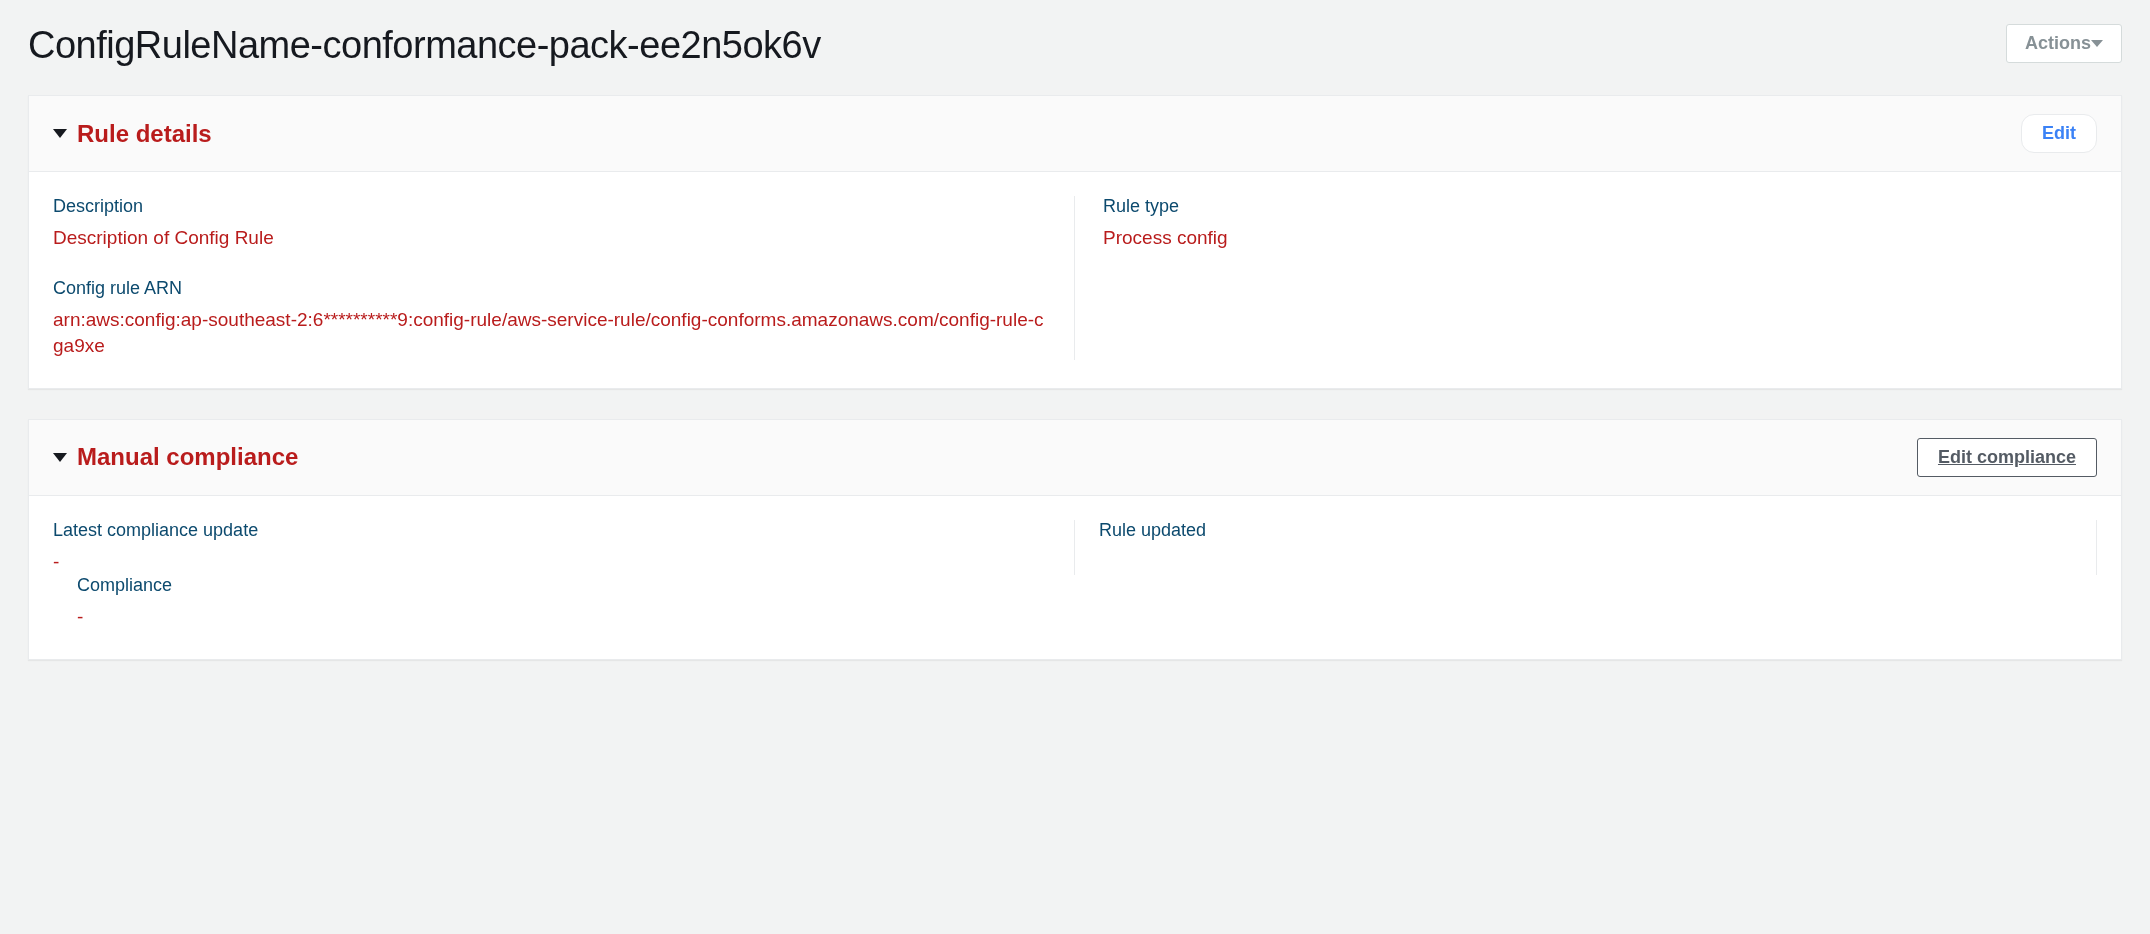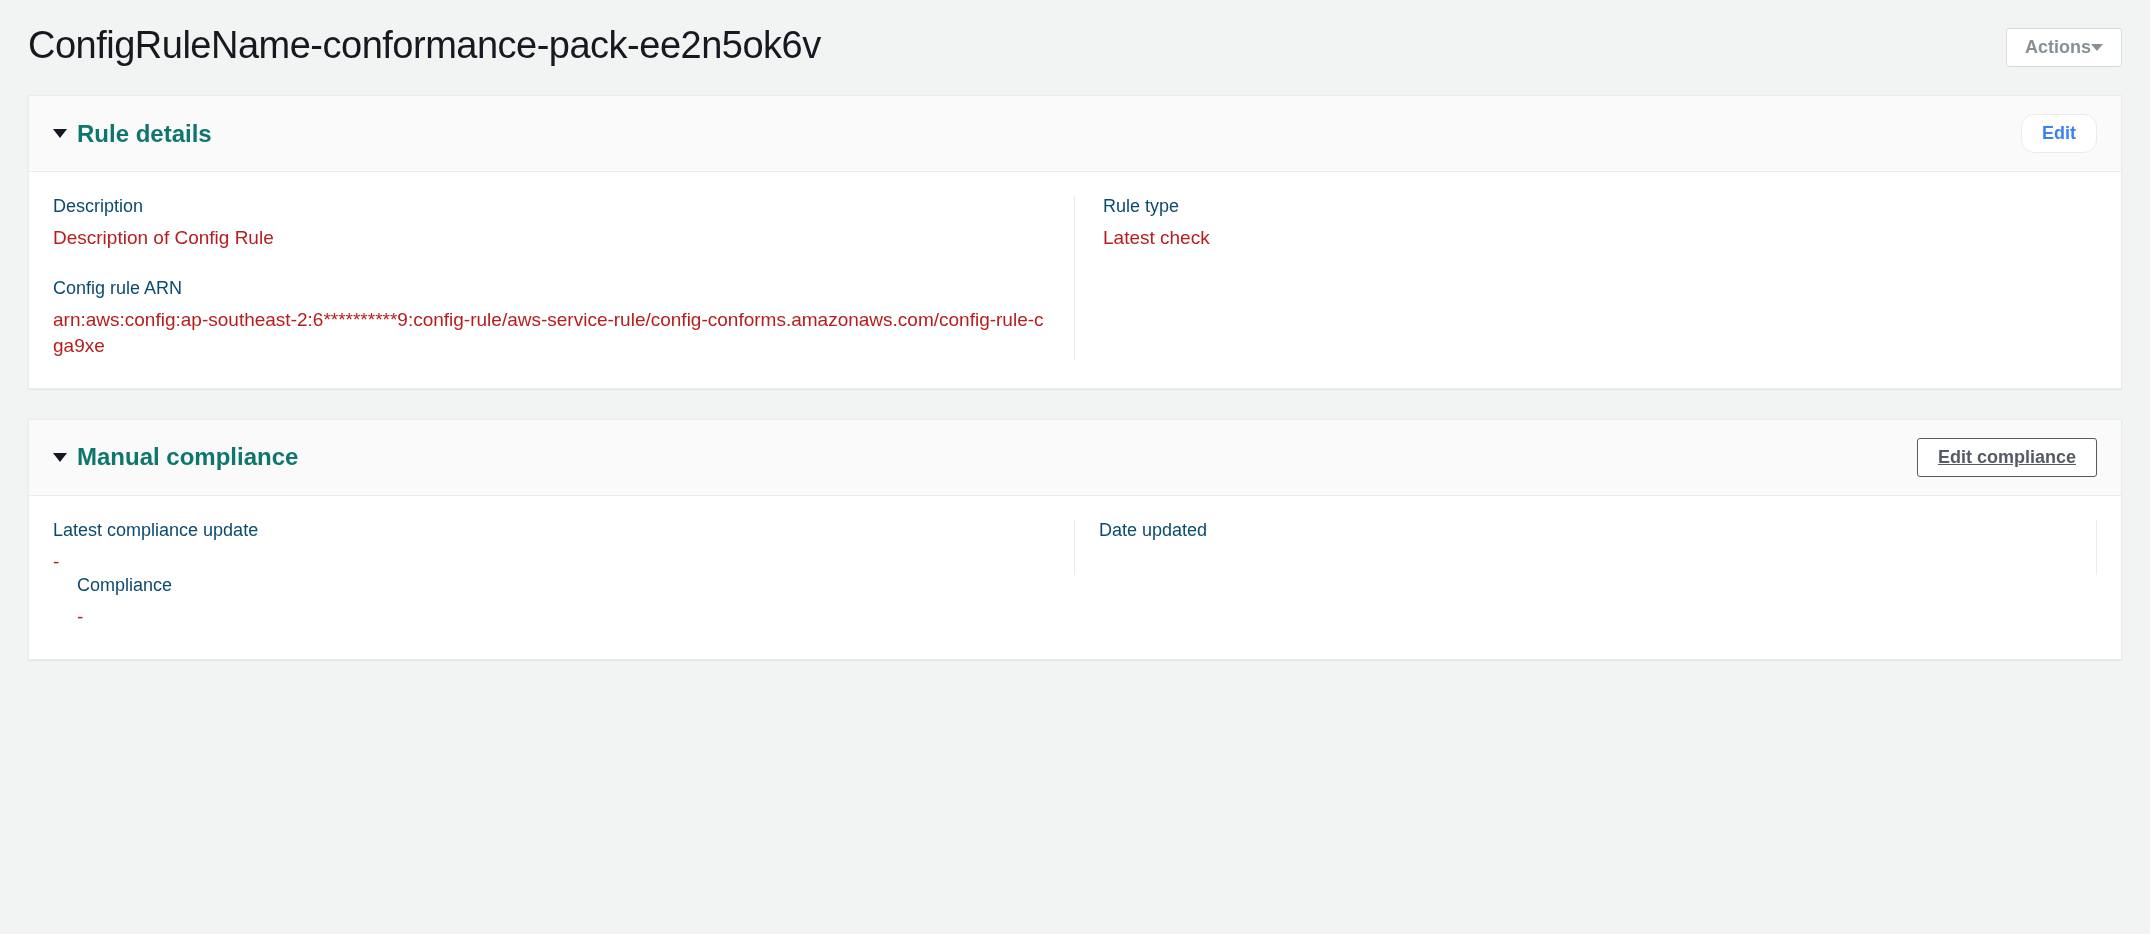--- a/index.html
+++ b/index.html
@@ -9,21 +9,21 @@
     }
     body {
       font-family: "Amazon Ember", "Helvetica Neue", Helvetica, Arial, sans-serif;
       background: #f2f3f3;
       padding: 24px 28px;
       color: #16191f;
     }
     .page-header {
       display: flex;
       justify-content: space-between;
-      align-items: flex-end;
+      align-items: flex-start;
       margin-bottom: 28px;
     }
     .page-title {
       font-size: 38px;
       font-weight: 400;
       color: #16191f;
       letter-spacing: -0.5px;
     }
     .actions-btn {
       background: #fff;
@@ -67,21 +67,21 @@
       width: 0;
       height: 0;
       border-left: 7px solid transparent;
       border-right: 7px solid transparent;
       border-top: 9px solid #16191f;
       cursor: pointer;
     }
     .panel-title {
       font-size: 24px;
       font-weight: 700;
-      color: #0f766e;
+      color: #b91c1c;
     }
     .panel-btn {
       background: #fff;
       border: 1px solid #d5dbdb;
       border-radius: 3px;
       padding: 8px 20px;
       font-size: 18px;
       font-weight: 700;
       cursor: pointer;
     }
@@ -169,21 +169,21 @@
           <div class="field-value">Description of Config Rule</div>
         </div>
         <div class="field">
           <div class="field-label">Config rule ARN</div>
           <div class="field-value">arn:aws:config:ap-southeast-2:6**********9:config-rule/aws-service-rule/config-conforms.amazonaws.com/config-rule-cga9xe</div>
         </div>
       </div>
       <div class="details-col-right">
         <div class="field">
           <div class="field-label">Rule type</div>
-          <div class="field-value">Latest check</div>
+          <div class="field-value">Process config</div>
         </div>
       </div>
     </div>
   </div>
 </div>
 
 <div class="panel">
   <div class="panel-header">
     <div class="panel-title-wrap">
       <span class="panel-caret"></span>
@@ -191,21 +191,21 @@
     </div>
     <button class="panel-btn enabled">Edit compliance</button>
   </div>
   <div class="panel-body">
     <div class="compliance-grid">
       <div class="compliance-col">
         <div class="field-label">Latest compliance update</div>
         <div class="field-value">-</div>
       </div>
       <div class="compliance-col">
-        <div class="field-label">Date updated</div>
+        <div class="field-label">Rule updated</div>
       </div>
       <div class="compliance-col">
         <div class="field-label">Compliance</div>
         <div class="field-value">-</div>
       </div>
     </div>
   </div>
 </div>
 
 </body></html>

